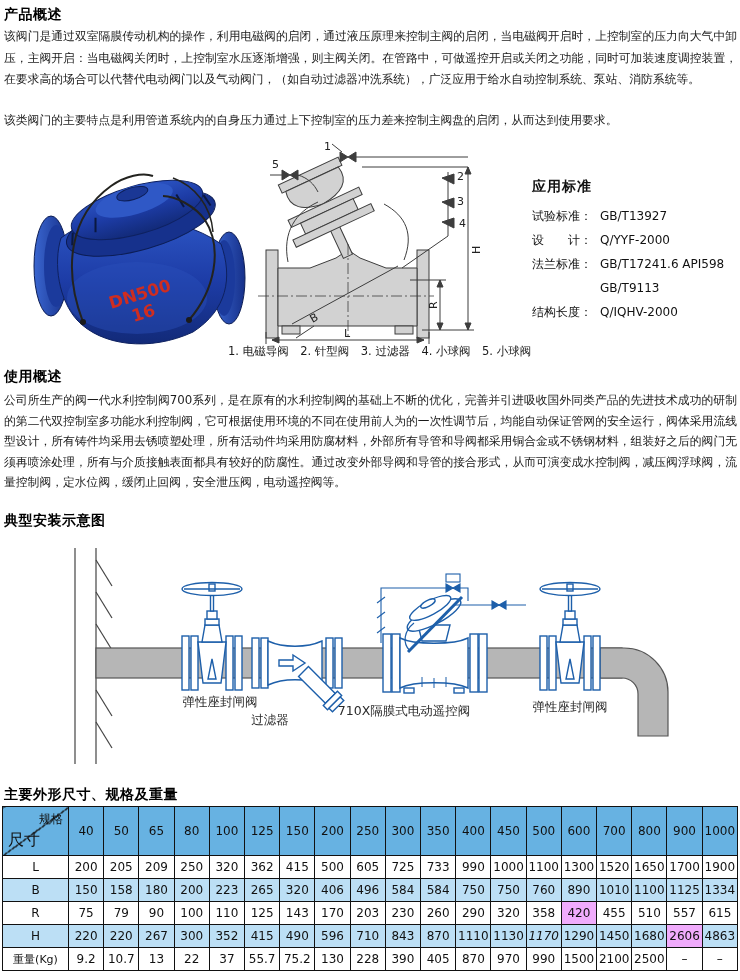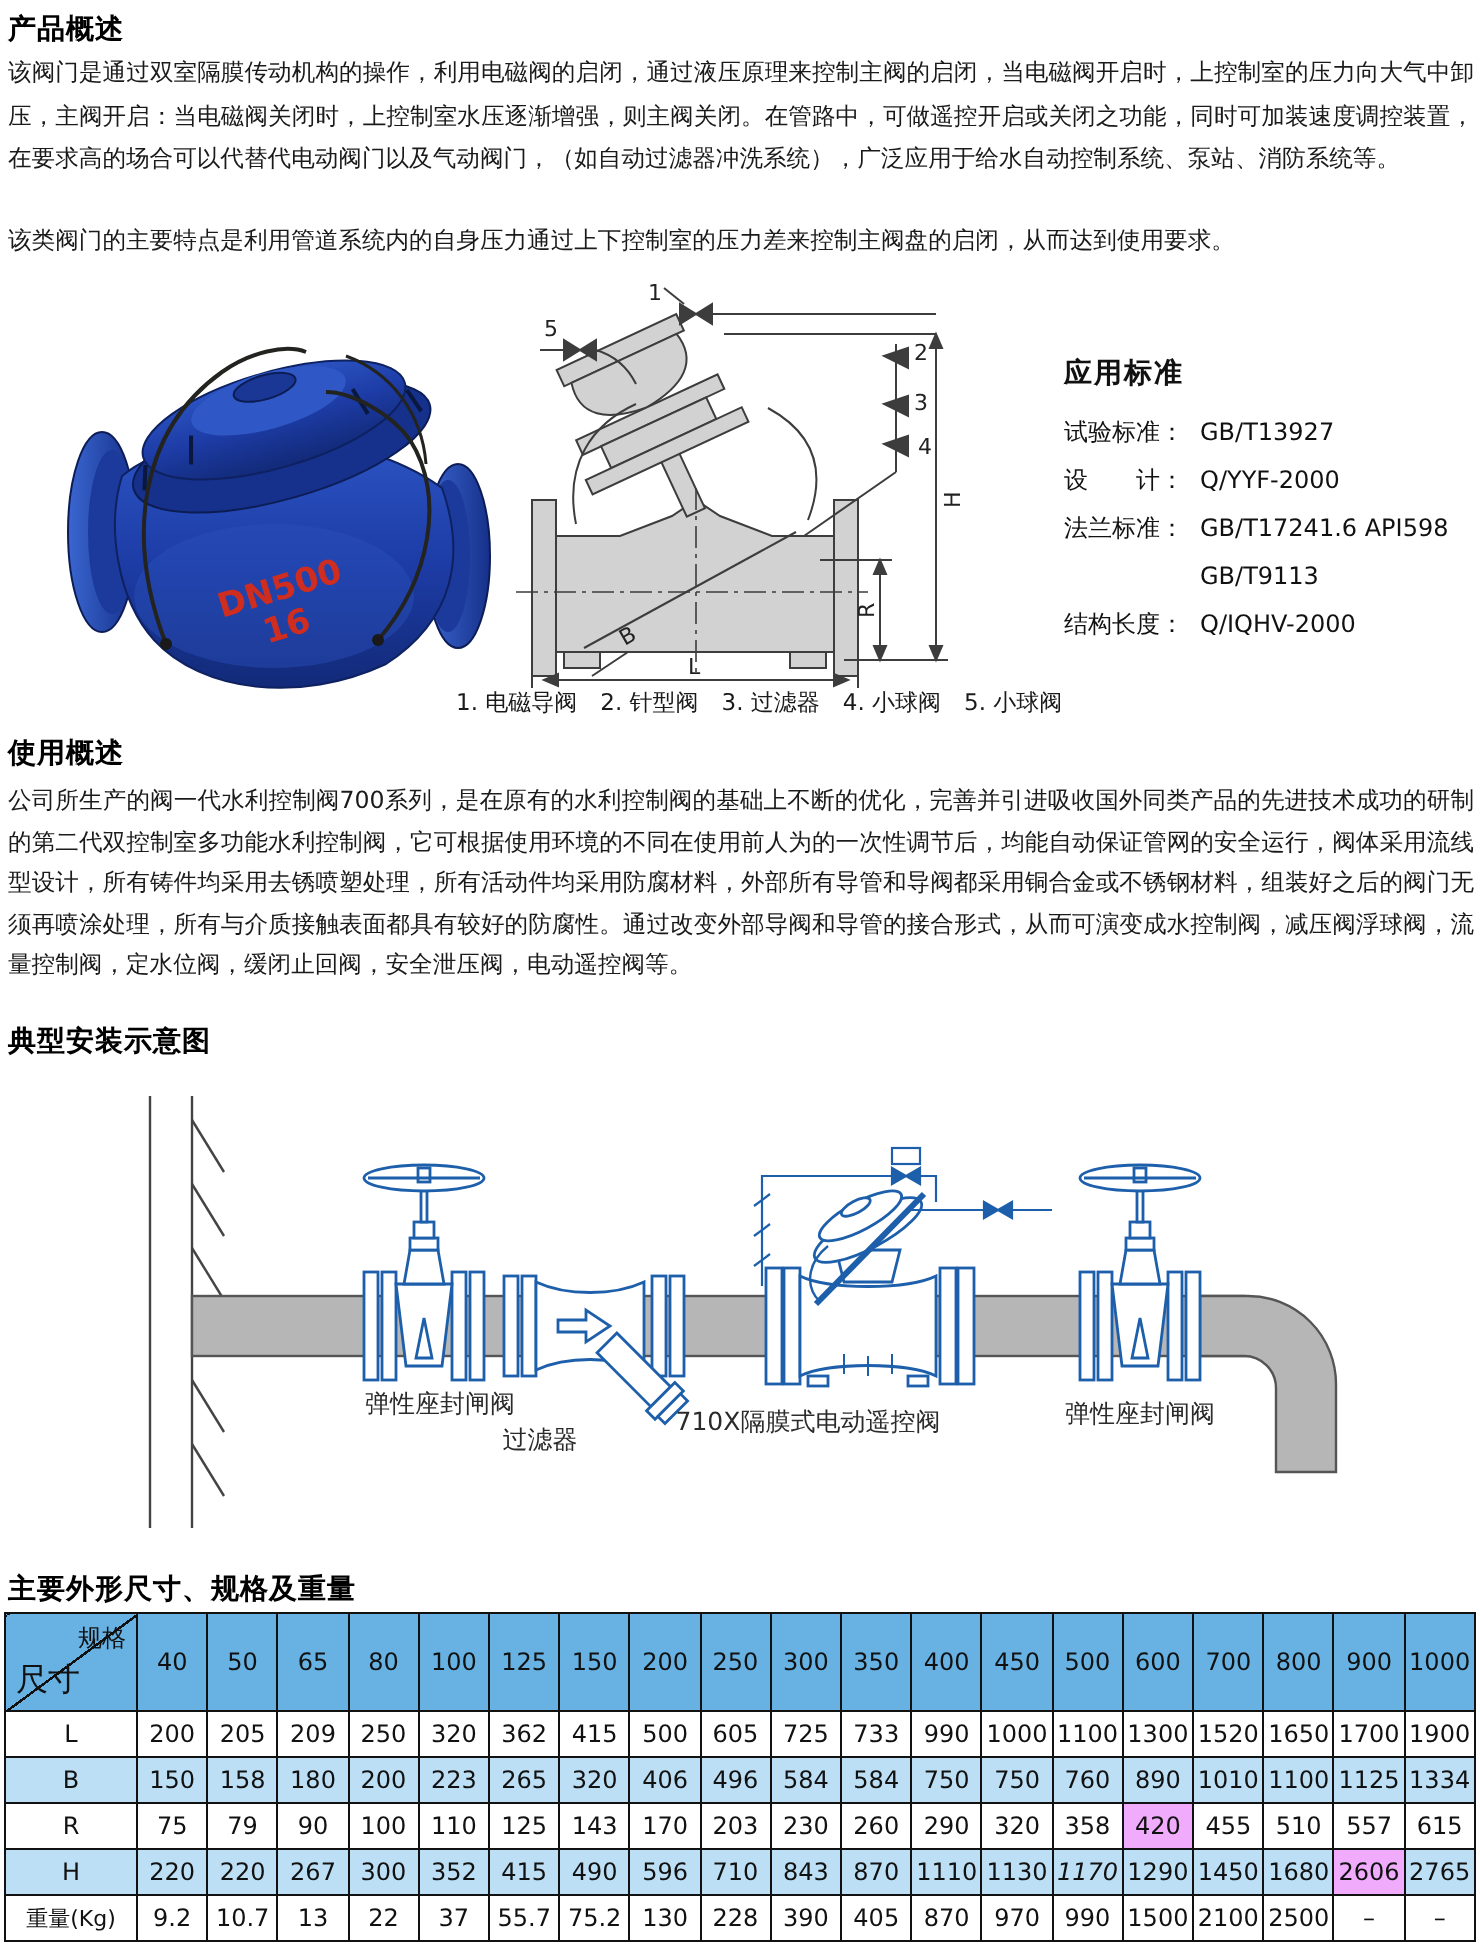--- a/index.html
+++ b/index.html
@@ -403,21 +403,21 @@
           <td style="background-color: rgb(188, 223, 245);">710</td>
           <td style="background-color: rgb(188, 223, 245);">843</td>
           <td style="background-color: rgb(188, 223, 245);">870</td>
           <td style="background-color: rgb(188, 223, 245);">1110</td>
           <td style="background-color: rgb(188, 223, 245);">1130</td>
           <td style="background-color: rgb(188, 223, 245); font-style: italic;">1170</td>
           <td style="background-color: rgb(188, 223, 245);">1290</td>
           <td style="background-color: rgb(188, 223, 245);">1450</td>
           <td style="background-color: rgb(188, 223, 245);">1680</td>
           <td style="background-color: #f0abfc;">2606</td>
-          <td style="background-color: rgb(188, 223, 245);">2765</td>
+          <td style="background-color: rgb(188, 223, 245);">4863</td>
         </tr>
         <tr>
           <th class="rowlabel small" style="background-color: rgb(255, 255, 255);">重量(Kg)</th>
           <td style="background-color: rgb(255, 255, 255);">9.2</td>
           <td style="background-color: rgb(255, 255, 255);">10.7</td>
           <td style="background-color: rgb(255, 255, 255);">13</td>
           <td style="background-color: rgb(255, 255, 255);">22</td>
           <td style="background-color: rgb(255, 255, 255);">37</td>
           <td style="background-color: rgb(255, 255, 255);">55.7</td>
           <td style="background-color: rgb(255, 255, 255);">75.2</td>

